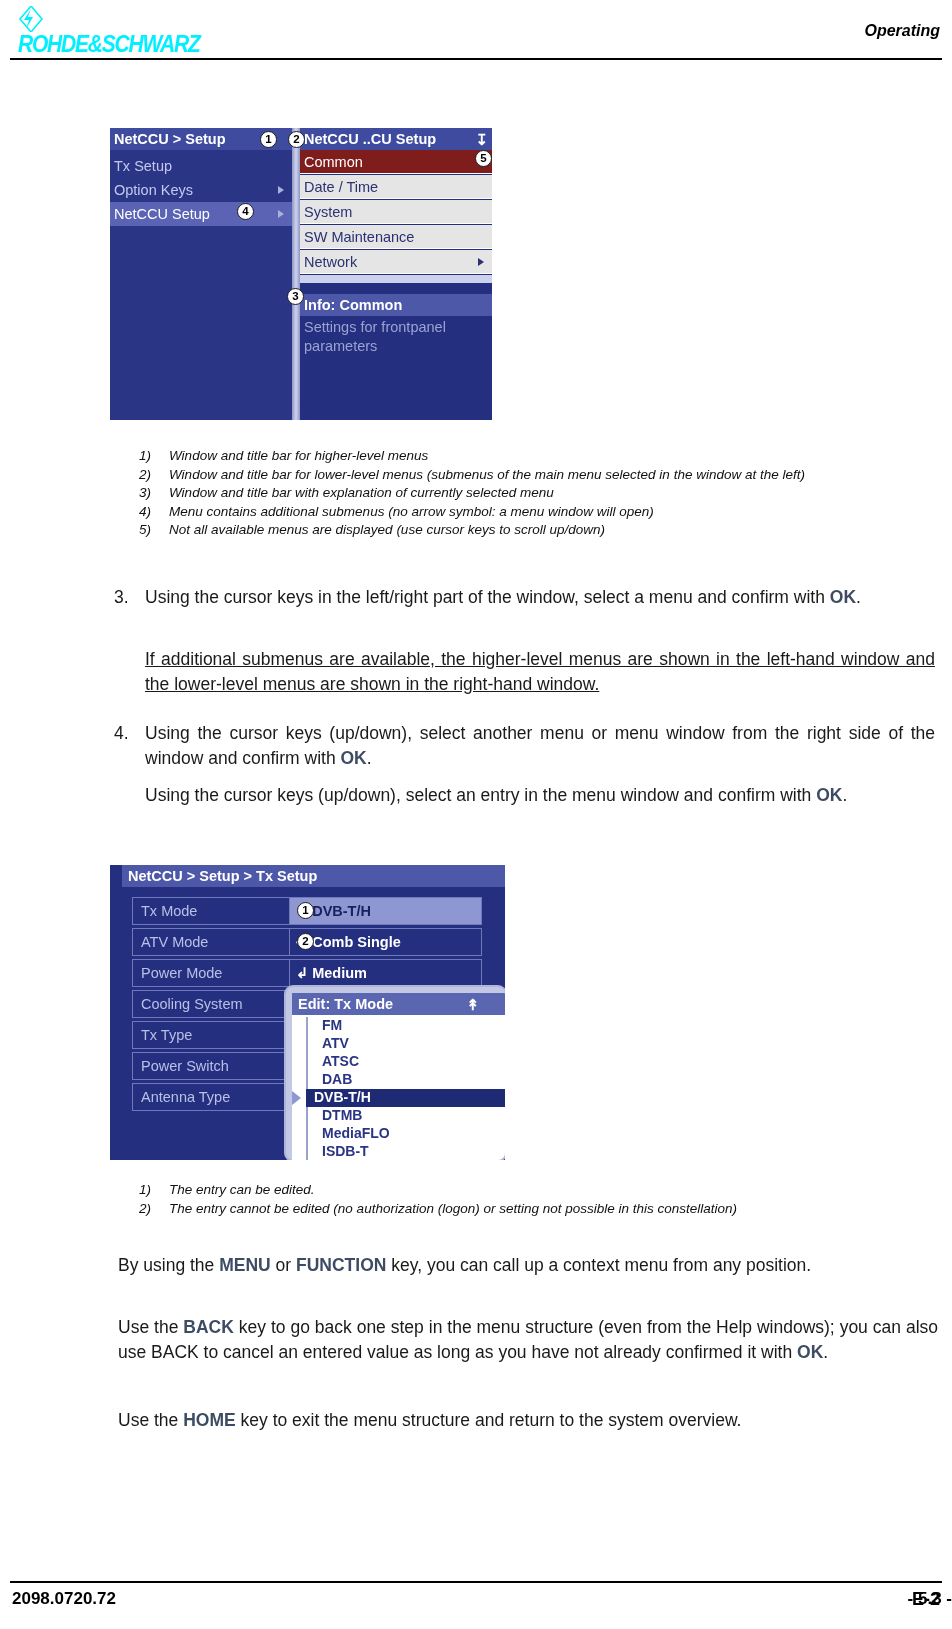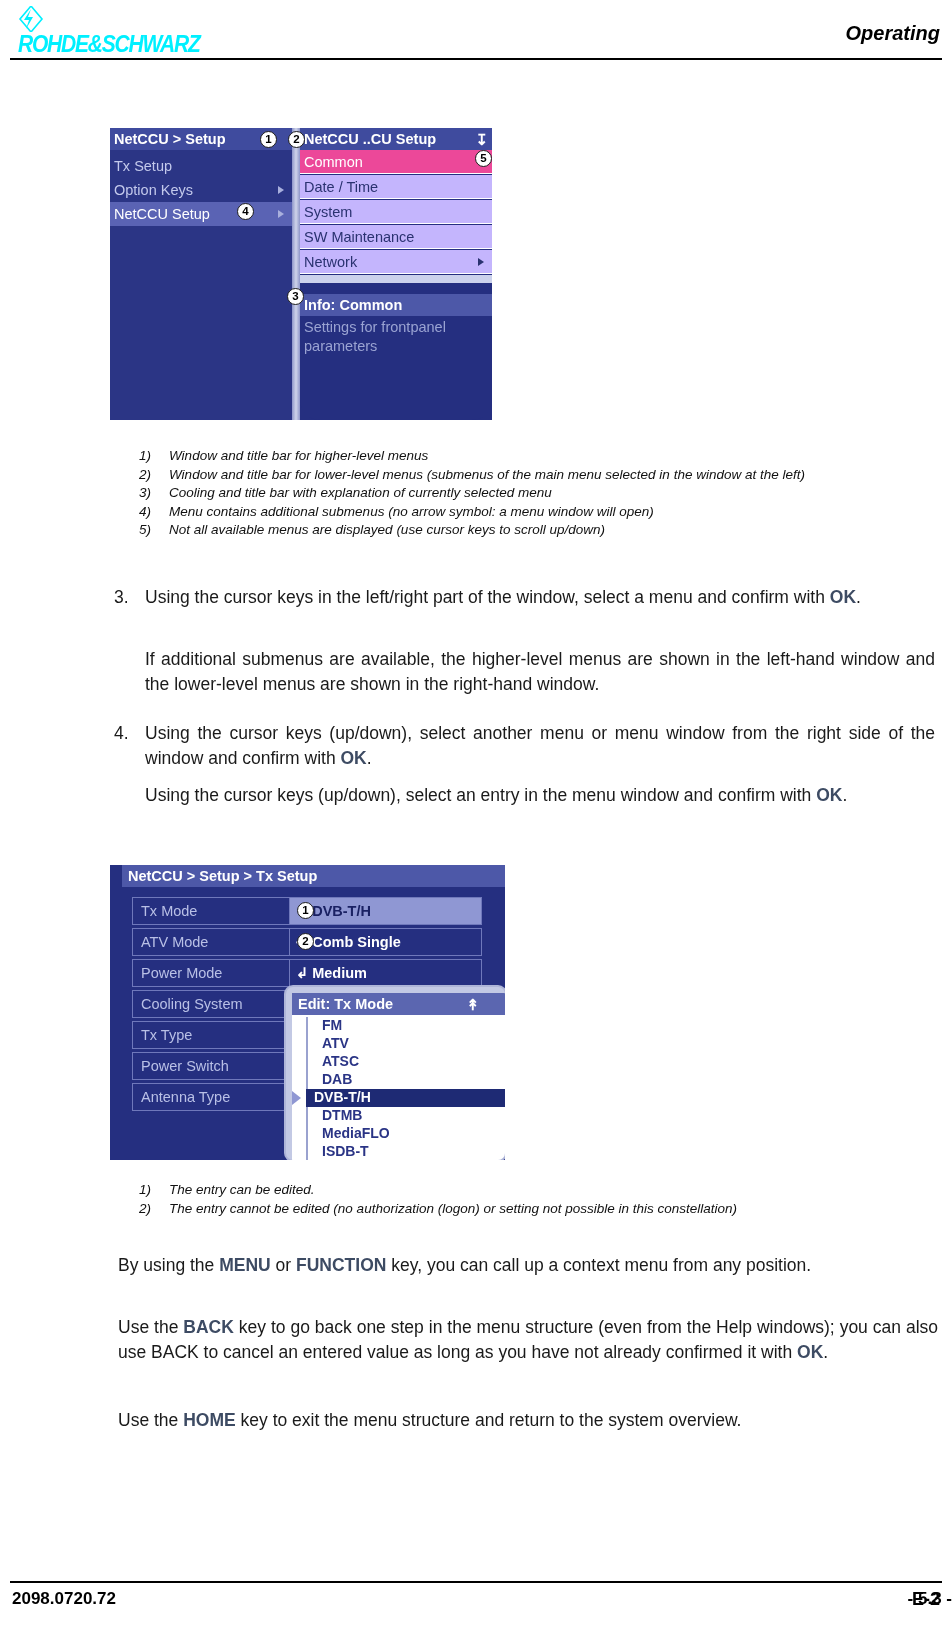--- a/index.html
+++ b/index.html
@@ -61,21 +61,21 @@
     font-weight: bold;
     font-style: italic;
     font-size: 20px;
   }
   .header-right {
     position: absolute;
     right: 12px;
     top: 22px;
     font-weight: bold;
     font-style: italic;
-    font-size: 20px;
+    font-size: 16px;
   }
   .header-rule {
     position: absolute;
     left: 10px;
     top: 58px;
     width: 932px;
     height: 2px;
     background: #000000;
   }
 
@@ -236,25 +236,25 @@
   }
   .s1-row-r {
     position: absolute;
     left: 0;
     width: 192px;
     height: 24px;
     line-height: 24px;
     padding-left: 4px;
     box-sizing: border-box;
     white-space: nowrap;
-    background: #c4b5fd;
+    background: #e5e5e5;
     color: #2a3270;
     border-bottom: 1px solid #ffffff;
   }
-  .s1-row-r.sel { background: #ec4899; color: #ffffff; }
+  .s1-row-r.sel { background: #7f1d1d; color: #ffffff; }
   .s1-arrow-r {
     position: absolute;
     right: 8px;
     top: 50%;
     transform: translateY(-50%);
     width: 0; height: 0;
     border-left: 6px solid #2a3270;
     border-top: 4px solid transparent;
     border-bottom: 4px solid transparent;
   }
@@ -522,37 +522,37 @@
     <div class="caption-row">
       <span class="caption-num">1)</span>
       <span class="caption-txt">Window and title bar for higher-level menus</span>
     </div>
     <div class="caption-row">
       <span class="caption-num">2)</span>
       <span class="caption-txt">Window and title bar for lower-level menus (submenus of the main menu selected in the window at the left)</span>
     </div>
     <div class="caption-row">
       <span class="caption-num">3)</span>
-      <span class="caption-txt">Cooling and title bar with explanation of currently selected menu</span>
+      <span class="caption-txt">Window and title bar with explanation of currently selected menu</span>
     </div>
     <div class="caption-row">
       <span class="caption-num">4)</span>
       <span class="caption-txt">Menu contains additional submenus (no arrow symbol: a menu window will open)</span>
     </div>
     <div class="caption-row">
       <span class="caption-num">5)</span>
       <span class="caption-txt">Not all available menus are displayed (use cursor keys to scroll up/down)</span>
     </div>
   </div>
 
   <div class="num-marker" style="left:114px; top:585px;">3.</div>
   <div class="para" style="left:145px; top:585px; width:790px;">
     <span>Using the cursor keys in the left/right part of the window, select a menu and confirm with </span><span class="kw">OK</span><span>.</span>
   </div>
-  <div class="para" style="left:145px; top:647px; width:790px;">If additional submenus are available, the higher-level menus are shown in the left-hand window and the lower-level menus are shown in the right-hand window.</div>
+  <div class="para" style="left:145px; top:647px; width:790px;text-decoration:underline;">If additional submenus are available, the higher-level menus are shown in the left-hand window and the lower-level menus are shown in the right-hand window.</div>
 
   <div class="num-marker" style="left:114px; top:721px;">4.</div>
   <div class="para" style="left:145px; top:721px; width:790px;">
     <span>Using the cursor keys (up/down), select another menu or menu window from the right side of the window and confirm with </span><span class="kw">OK</span><span>.</span>
   </div>
   <div class="para" style="left:145px; top:783px; width:790px;">
     <span>Using the cursor keys (up/down), select an entry in the menu window and confirm with </span><span class="kw">OK</span><span>.</span>
   </div>
 
   <div class="shot2">

